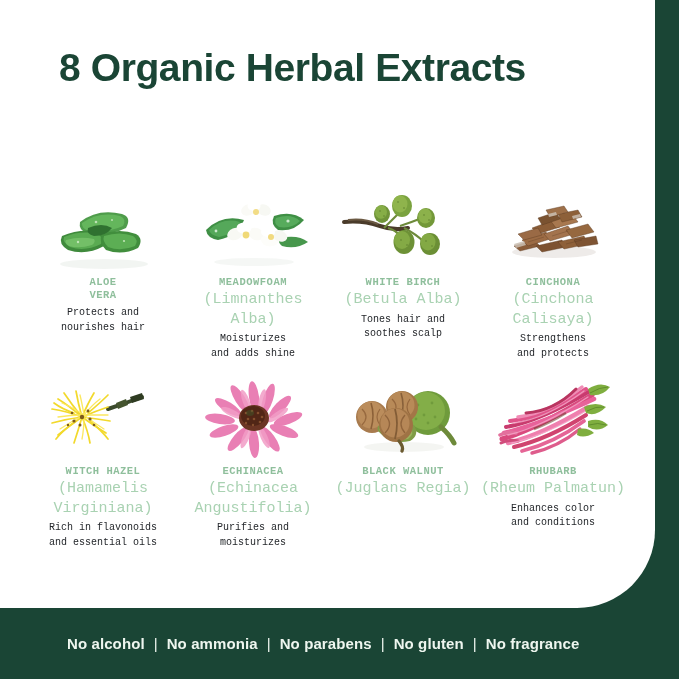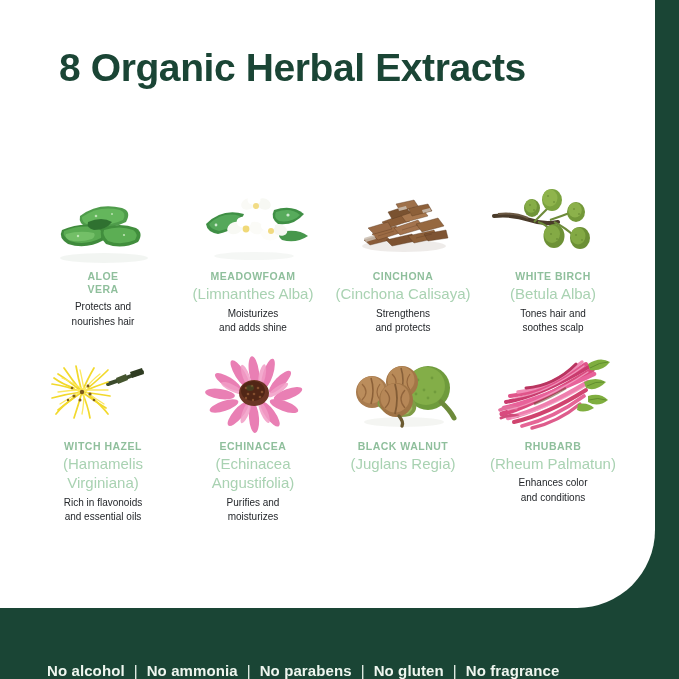--- a/index.html
+++ b/index.html
@@ -52,22 +52,23 @@
     font-weight:bold;
     letter-spacing:-0.4px;
     line-height:1.18;
     white-space:nowrap;
   }
 
   
   .herb-grid {
     position:absolute;
     left:28px;
-    top:178px;
+    top:184px;
     width:600px;
+    font-family:Liberation Mono, monospace;
   }
   .herb-row { display:flex; }
   .herb-row.row-2 { margin-top:12px; }
   .herb-cell {
     width:150px;
     display:flex;
     flex-direction:column;
     align-items:center;
     text-align:center;
   }
@@ -103,21 +104,22 @@
 
   
   .bottom-band {
     position:absolute;
     left:0;
     bottom:0;
     width:679px;
     height:71px;
     background:#1a4535;
     display:flex;
-    align-items:flex-end;
+    align-items:center;
+    padding-left:20px;
   }
   .claims {
     display:flex;
     align-items:center;
     margin-left:47px;
     color:#eef6ef;
     font-size:15px;
     font-weight:bold;
     letter-spacing:0.1px;
   }
@@ -197,57 +199,20 @@
               <circle cx="83" cy="53" r="3" fill="#f1da80"></circle>
             </g>
             <circle cx="100" cy="37" r="1.6" fill="#d9efda" opacity=".9"></circle>
             <circle cx="28" cy="47" r="1.4" fill="#d9efda" opacity=".9"></circle>
           </svg>
         </div>
         <div class="herb-name">MEADOWFOAM</div>
         <div class="herb-latin">(Limnanthes Alba)</div>
         <div class="herb-desc">Moisturizes
 and adds shine</div>
-      </div>
-
-      <div class="herb-cell">
-        <div class="herb-art">
-          <svg viewBox="0 0 130 88">
-            <ellipse cx="66" cy="68" rx="42" ry="6" fill="#e7e3df" opacity=".7"></ellipse>
-            <g stroke="#5a3a22" stroke-width=".4">
-              <path d="M26 62 L46 56 L52 62 L32 67Z" fill="#8a5c39"></path>
-              <path d="M34 56 L58 48 L62 55 L40 62Z" fill="#9c6b44"></path>
-              <path d="M48 62 L74 56 L78 63 L54 68Z" fill="#7d5231"></path>
-              <path d="M56 50 L80 42 L86 50 L62 57Z" fill="#a3734d"></path>
-              <path d="M70 58 L96 52 L100 60 L76 65Z" fill="#8e6039"></path>
-              <path d="M78 46 L100 40 L106 48 L84 54Z" fill="#96683f"></path>
-              <path d="M44 44 L66 36 L72 43 L50 50Z" fill="#8b5d37"></path>
-              <path d="M62 36 L84 30 L90 38 L68 44Z" fill="#a8784f"></path>
-              <path d="M50 34 L68 28 L72 35 L54 41Z" fill="#7a5230"></path>
-              <path d="M86 56 L108 52 L110 60 L90 63Z" fill="#7e5433"></path>
-              <path d="M30 50 L50 44 L54 51 L36 56Z" fill="#9a6a45"></path>
-              <path d="M70 30 L90 26 L94 33 L74 38Z" fill="#8d6039"></path>
-              <path d="M58 26 L76 22 L80 28 L62 33Z" fill="#9e7049"></path>
-            </g>
-            <g fill="#cbbfb2" opacity=".85">
-              <path d="M26 60 L36 57 L38 61 L28 64Z"></path>
-              <path d="M84 32 L92 30 L93 33 L85 35Z"></path>
-              <path d="M60 30 L68 28 L69 31 L61 33Z"></path>
-            </g>
-            <g stroke="#4a2f1a" stroke-width=".5" opacity=".5">
-              <path d="M40 58 L56 53"></path>
-                <path d="M64 52 L80 47"></path>
-                <path d="M78 60 L94 56"></path>
-            </g>
-          </svg>
-        </div>
-        <div class="herb-name">CINCHONA</div>
-        <div class="herb-latin">(Cinchona Calisaya)</div>
-        <div class="herb-desc">Strengthens
-and protects</div>
       </div>
 
       <div class="herb-cell">
         <div class="herb-art">
           <svg viewBox="0 0 130 88">
             <path d="M6 38 Q24 36 42 42 Q56 47 70 44" stroke="#4a3b2a" stroke-width="4" fill="none" stroke-linecap="round"></path>
             <path d="M10 36 Q26 34 40 40" stroke="#6b5943" stroke-width="2" fill="none"></path>
             <path d="M46 44 Q56 34 64 26" stroke="#6d8a3a" stroke-width="2.2" fill="none"></path>
             <path d="M50 44 Q58 46 64 54" stroke="#6d8a3a" stroke-width="2" fill="none"></path>
             <path d="M62 42 Q74 38 84 34" stroke="#6d8a3a" stroke-width="2" fill="none"></path>
@@ -274,20 +239,57 @@
               <circle cx="42" cy="27" r="1"></circle>
                 <circle cx="46" cy="32" r="1"></circle>
             </g>
           </svg>
         </div>
         <div class="herb-name">WHITE BIRCH</div>
         <div class="herb-latin">(Betula Alba)</div>
         <div class="herb-desc">Tones hair and
 soothes scalp</div>
       </div>
+
+      <div class="herb-cell">
+        <div class="herb-art">
+          <svg viewBox="0 0 130 88">
+            <ellipse cx="66" cy="68" rx="42" ry="6" fill="#e7e3df" opacity=".7"></ellipse>
+            <g stroke="#5a3a22" stroke-width=".4">
+              <path d="M26 62 L46 56 L52 62 L32 67Z" fill="#8a5c39"></path>
+              <path d="M34 56 L58 48 L62 55 L40 62Z" fill="#9c6b44"></path>
+              <path d="M48 62 L74 56 L78 63 L54 68Z" fill="#7d5231"></path>
+              <path d="M56 50 L80 42 L86 50 L62 57Z" fill="#a3734d"></path>
+              <path d="M70 58 L96 52 L100 60 L76 65Z" fill="#8e6039"></path>
+              <path d="M78 46 L100 40 L106 48 L84 54Z" fill="#96683f"></path>
+              <path d="M44 44 L66 36 L72 43 L50 50Z" fill="#8b5d37"></path>
+              <path d="M62 36 L84 30 L90 38 L68 44Z" fill="#a8784f"></path>
+              <path d="M50 34 L68 28 L72 35 L54 41Z" fill="#7a5230"></path>
+              <path d="M86 56 L108 52 L110 60 L90 63Z" fill="#7e5433"></path>
+              <path d="M30 50 L50 44 L54 51 L36 56Z" fill="#9a6a45"></path>
+              <path d="M70 30 L90 26 L94 33 L74 38Z" fill="#8d6039"></path>
+              <path d="M58 26 L76 22 L80 28 L62 33Z" fill="#9e7049"></path>
+            </g>
+            <g fill="#cbbfb2" opacity=".85">
+              <path d="M26 60 L36 57 L38 61 L28 64Z"></path>
+              <path d="M84 32 L92 30 L93 33 L85 35Z"></path>
+              <path d="M60 30 L68 28 L69 31 L61 33Z"></path>
+            </g>
+            <g stroke="#4a2f1a" stroke-width=".5" opacity=".5">
+              <path d="M40 58 L56 53"></path>
+                <path d="M64 52 L80 47"></path>
+                <path d="M78 60 L94 56"></path>
+            </g>
+          </svg>
+        </div>
+        <div class="herb-name">CINCHONA</div>
+        <div class="herb-latin">(Cinchona Calisaya)</div>
+        <div class="herb-desc">Strengthens
+and protects</div>
+      </div>
     </div>
 
     <div class="herb-row row-2">
 
       <div class="herb-cell">
         <div class="herb-art">
           <svg viewBox="0 0 130 88">
             <path d="M70 36 Q88 30 104 24" stroke="#3b4a2c" stroke-width="4" fill="none" stroke-linecap="round"></path>
             <path d="M92 24 L104 20 L106 26 L94 30Z" fill="#2f3c22"></path>
             <path d="M78 30 L88 26 L90 32 L80 36Z" fill="#45552f"></path>

